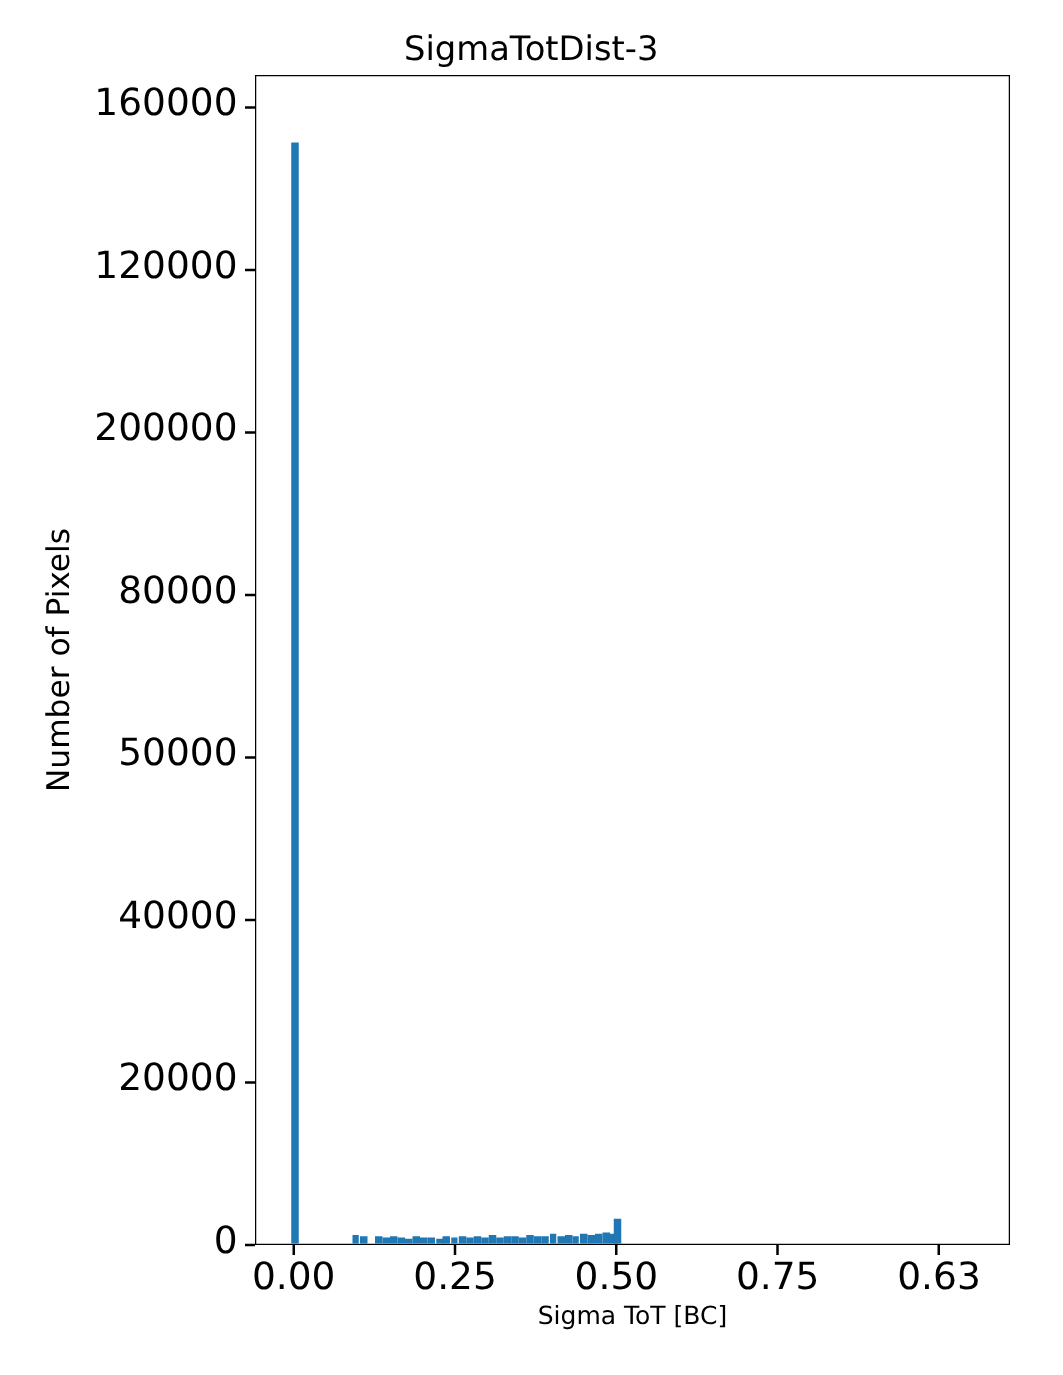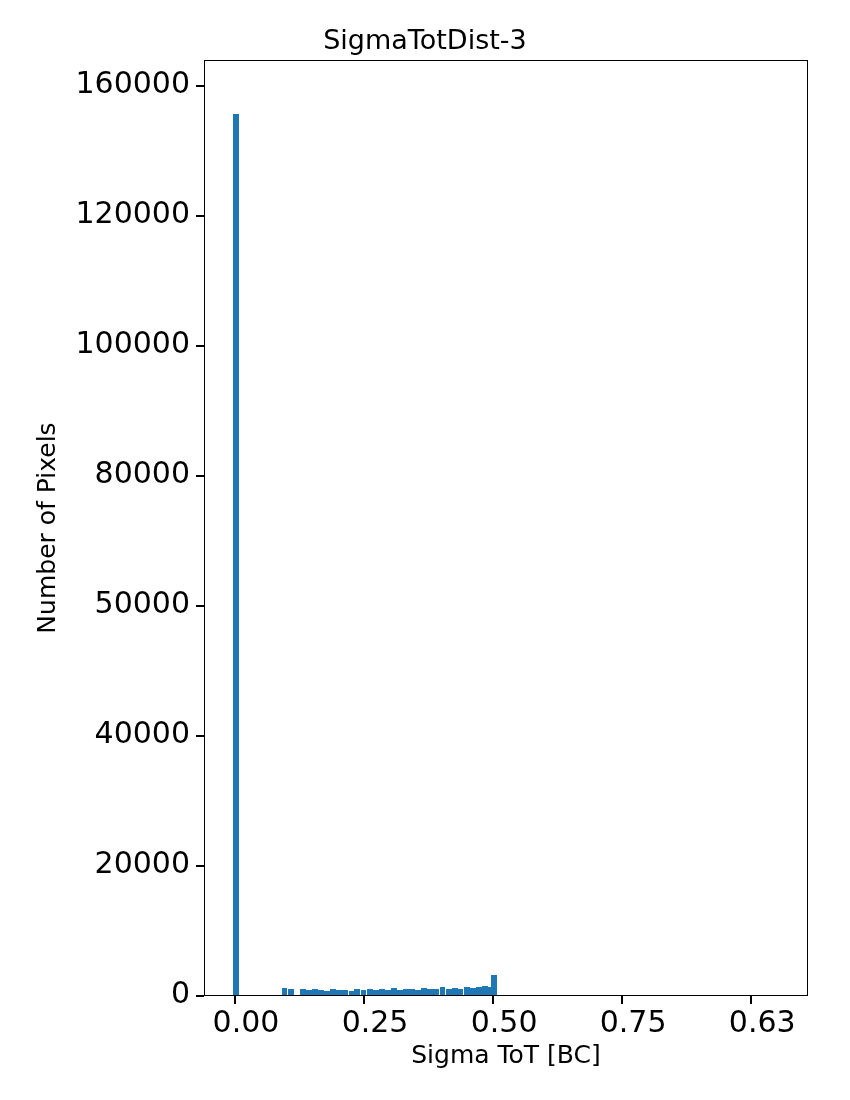--- a/index.html
+++ b/index.html
@@ -80,38 +80,38 @@
   .xtick-label {
     position: absolute;
     top: 1004px;
     width: 0;
     font-size: 30px;
     color: #000000;
     white-space: nowrap;
   }
   .xtick-label span {
     position: absolute;
-    left: 11px;
+    left: 0;
     transform: translateX(-50%);
     white-space: nowrap;
   }
   .xtick-mark {
     position: absolute;
     top: 996px;
     width: 1.6px;
     height: 8px;
     background: #000000;
   }
   .xlabel {
     position: absolute;
     left: 204px;
     width: 604px;
     top: 1040px;
     text-align: center;
-    font-size: 25px;
+    font-size: 20px;
     color: #000000;
   }
   .ylabel {
     position: absolute;
     left: 0;
     top: 0;
     width: 936px;
     text-align: center;
     font-size: 25px;
     color: #000000;
@@ -142,21 +142,21 @@
       <div class="ytick-mark" style="top: 605.2px;"></div>
       <div class="ytick-label" style="top: 606px; left: 190px; right: auto;">
         <span>50000</span>
       </div>
       <div class="ytick-mark" style="top: 475.2px;"></div>
       <div class="ytick-label" style="top: 476px; left: 190px; right: auto;">
         <span>80000</span>
       </div>
       <div class="ytick-mark" style="top: 345.2px;"></div>
       <div class="ytick-label" style="top: 346px; left: 190px; right: auto;">
-        <span>100000</span>
+        <span>200000</span>
       </div>
       <div class="ytick-mark" style="top: 215.2px;"></div>
       <div class="ytick-label" style="top: 216px; left: 190px; right: auto;">
         <span>120000</span>
       </div>
       <div class="ytick-mark" style="top: 85.2px;"></div>
       <div class="ytick-label" style="top: 86px; left: 190px; right: auto;">
         <span>160000</span>
       </div>
     </div>

